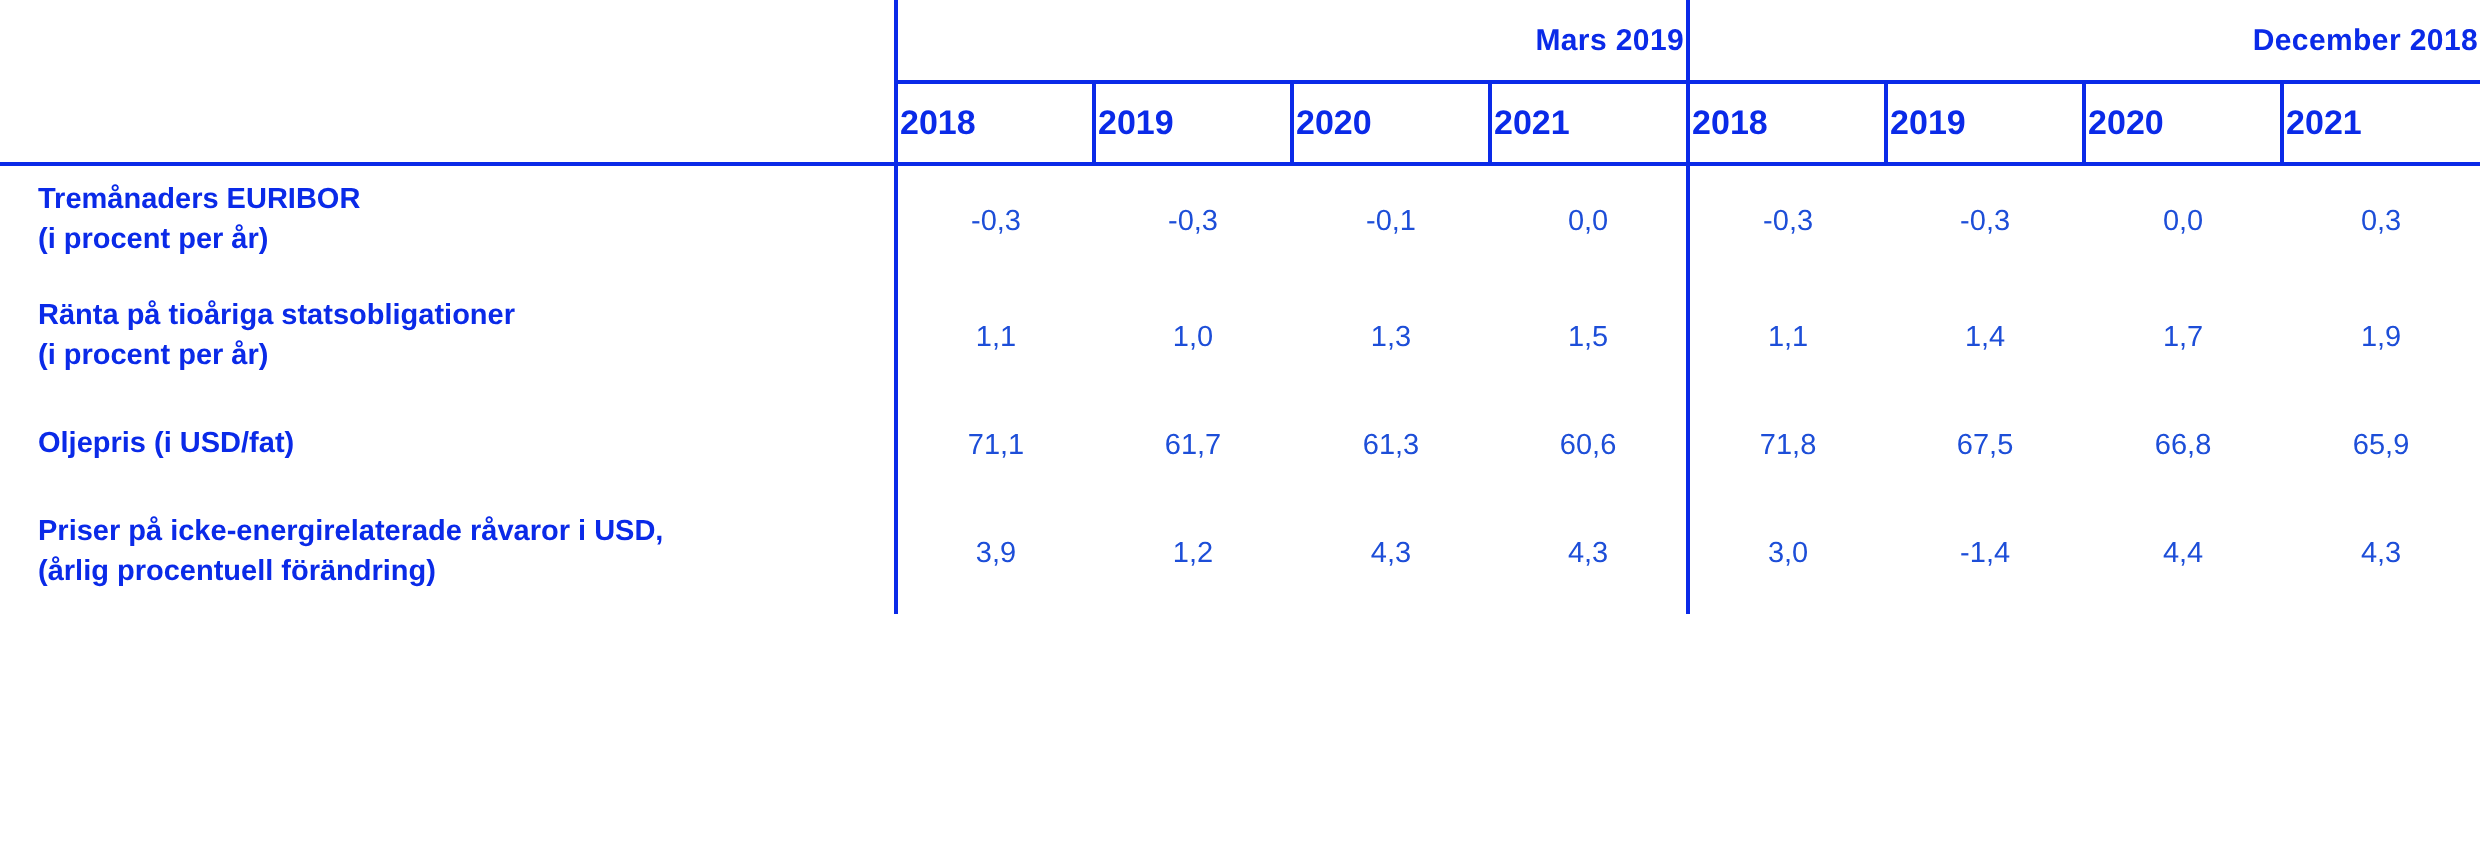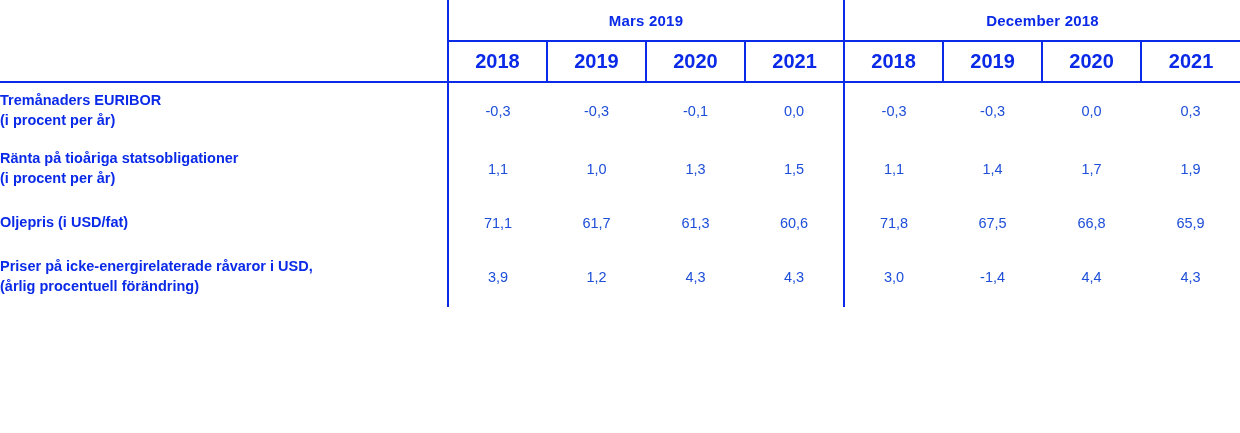--- a/index.html
+++ b/index.html
@@ -27,41 +27,41 @@
   }
   col.labelcol { width: 448px; }
   col.datacol  { width: 99px; }
 
   
   tr.group-row td {
     height: 38px;
     vertical-align: middle;
   }
   td.group-title {
-    text-align: center;
+    text-align: right;
     font-weight: bold;
     font-size: 15px;
     color: #0a2ae8;
     border-bottom: 2px solid #0a2ae8;
     letter-spacing: 0.2px;
   }
   td.group-left-border {
     border-left: 2px solid #0a2ae8;
   }
   td.empty-corner {
     border: none;
   }
 
   
   tr.year-row td {
     height: 37px;
     vertical-align: middle;
-    text-align: center;
+    text-align: left;
     font-weight: bold;
-    font-size: 20px;
+    font-size: 17px;
     color: #0a2ae8;
     border-bottom: 2px solid #0a2ae8;
   }
   tr.year-row td.yearcell {
     border-right: 2px solid #0a2ae8;
   }
   tr.year-row td.yearcell.last-of-group {
     border-right: none;
   }
   tr.year-row td.firstyear {
@@ -70,21 +70,21 @@
 
   
   tbody td {
     font-size: 14.5px;
     vertical-align: middle;
   }
   td.rowlabel {
     text-align: left;
     font-weight: bold;
     color: #0a2ae8;
-    padding-left: 0;
+    padding-left: 19px;
     line-height: 1.35;
     border-right: 2px solid #0a2ae8;
   }
   td.val {
     text-align: center;
     font-weight: normal;
     color: #1d4ed8;
   }
   td.val.sep {
     border-left: 2px solid #0a2ae8;

